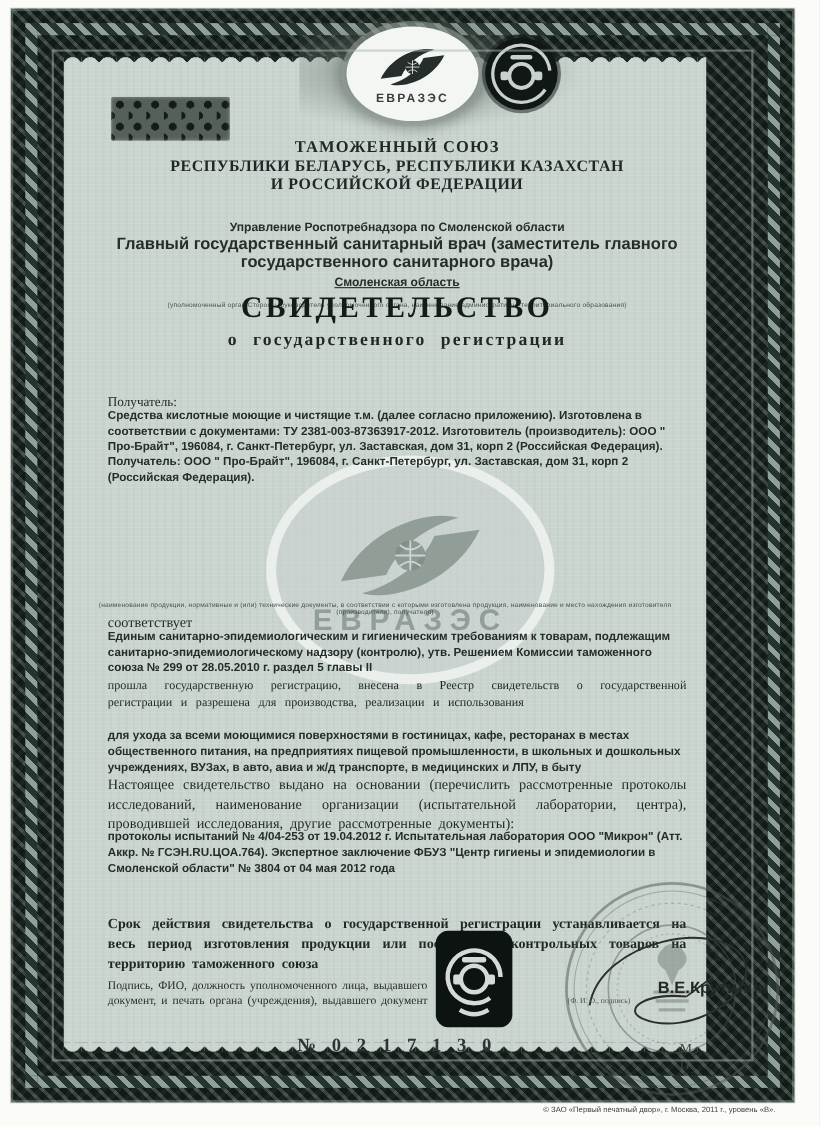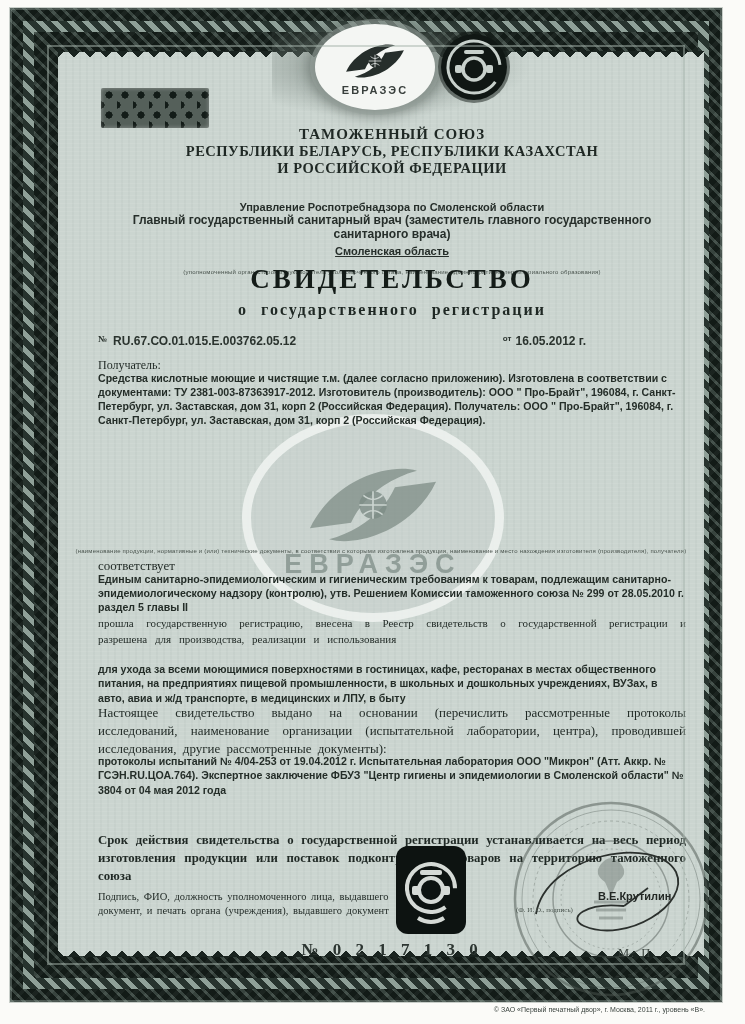--- a/index.html
+++ b/index.html
@@ -19,21 +19,21 @@
     border:11px solid;
     border-image: repeating-linear-gradient(45deg, #8fa098 0 5px, #27332e 5px 11px) 11;
   }
   .cert-frame::after{
     content:''; position:absolute; inset:37px;
     border:2px solid rgba(165,180,172,0.5);
   }
 
   
   .paper{
-    position:absolute; left:48px; top:44px; width:646px; height:904px;
+    position:absolute; left:48px; top:44px; width:584px; height:904px;
     background:#cbd5d0;
     background-image:
       repeating-linear-gradient(0deg, rgba(255,255,255,0.07) 0 1px, transparent 1px 4px),
       repeating-linear-gradient(90deg, rgba(120,135,128,0.06) 0 2px, transparent 2px 7px);
     color:#1f2824;
   }
   .zig{ position:absolute; background-size:16px 9px; }
   .zig-t{ left:0; right:0; top:-1px; height:9px;
     background-image:linear-gradient(135deg,#1a2420 25%,transparent 25%),linear-gradient(225deg,#1a2420 25%,transparent 25%); }
   .zig-b{ left:0; right:0; bottom:-1px; height:9px;
@@ -65,21 +65,21 @@
   }
 
   
   .abs{ position:absolute; left:40px; right:18px; }
   .ctr{ text-align:center; }
 
   .hdr{ top:74px; }
   .hdr .u1{ font-weight:700; font-size:15px; letter-spacing:1px; }
   .hdr .u23{ font-weight:700; font-size:14.5px; letter-spacing:0.5px; }
   .hdr .auth{ font-family:"Liberation Sans",sans-serif; font-weight:700; font-size:11px; margin-top:24px; color:#262e2a; }
-  .hdr .auth2{ font-family:"Liberation Sans",sans-serif; font-weight:700; font-size:12px; color:#262e2a; }
+  .hdr .auth2{ font-family:"Liberation Sans",sans-serif; font-weight:700; font-size:15px; color:#262e2a; }
   .hdr .region{ font-family:"Liberation Sans",sans-serif; font-weight:700; font-size:11px; margin-top:4px; color:#262e2a;text-decoration:underline; }
   .cap{ font-family:"Liberation Sans",sans-serif; font-size:6px; color:#49534d; letter-spacing:0.2px; }
   .hdr .cap{ margin-top:12px; }
 
   .ttl{ top:212px; }
   .ttl .main{ font-weight:900; font-size:27px; letter-spacing:3px; color:#141c18; }
   .ttl .sub{ font-weight:700; font-size:16px; letter-spacing:2px; word-spacing:7px; margin-top:6px; }
 
   .numrow{ top:282px; font-family:"Liberation Sans",sans-serif; font-weight:700; font-size:12px; color:#2a332e; }
   .numrow .no{ font-size:9px; vertical-align:top; margin-right:6px; font-family:"Liberation Serif",serif; }
@@ -104,21 +104,21 @@
   .basis{ top:652px; font-size:13px; line-height:1.4; text-align:justify; word-spacing:3px; }
   .docs{ top:702px; font-family:"Liberation Sans",sans-serif; font-weight:700; font-size:10.6px; line-height:1.35; color:#242d28; }
   .valid{ top:780px; font-size:12.8px; font-weight:700; line-height:1.4; text-align:justify; word-spacing:3px; }
   .sigcap{ top:838px; width:330px; right:auto; font-size:10.5px; line-height:1.35; word-spacing:2px; }
 
   .serial{ top:888px; font-weight:700; font-size:17px; letter-spacing:5px; color:#2c3531; }
 
   
   .blk-stamp{ position:absolute; left:338px; top:794px; width:70px; height:88px; }
   .rnd-stamp{ position:absolute; left:448px; top:742px; width:210px; height:210px; }
-  .sig-name{ position:absolute; left:540px; top:838px; font-family:"Liberation Sans",sans-serif; font-weight:700; font-size:11px; color:#2328255; color:#232825; }
+  .sig-name{ position:absolute; left:540px; top:838px; font-family:"Liberation Sans",sans-serif; font-weight:700; font-size:15px; color:#2328255; color:#232825; }
   .sig-fio{ position:absolute; left:458px; top:854px; font-size:7px; color:#4b554f; }
   .mp{ position:absolute; left:560px; top:894px; font-size:12.5px; color:#39423d; letter-spacing:2px; }
 
   .imprint{ position:absolute; top:1006px; right:40px; font-family:"Liberation Sans",sans-serif; font-size:7px; color:#39423d; }
 </style>
 </head>
 <body>
 
 <div class="cert-frame">
   <div class="paper">
@@ -135,24 +135,20 @@
       <div class="auth2">Главный государственный санитарный врач (заместитель главного государственного санитарного врача)</div>
       <div class="region">Смоленская область</div>
       <div class="cap">(уполномоченный орган Стороны, руководитель уполномоченного органа, наименование административно-территориального образования)</div>
     </div>
 
     <div class="abs ctr ttl">
       <div class="main">СВИДЕТЕЛЬСТВО</div>
       <div class="sub">о государственного регистрации</div>
     </div>
 
-    <div class="abs numrow">
-      <span class="no">№</span><span>RU.67.СО.01.015.Е.003762.05.12</span>
-      <span class="date"><span class="ot">от</span><span>16.05.2012 г.</span></span>
-    </div>
 
     <div class="wm">
       <svg width="170" height="96" viewBox="0 0 120 70">
         <path d="M14 52 C30 18 70 4 92 10 C70 16 52 30 44 48 Z" fill="rgba(125,140,134,0.75)"></path>
         <path d="M106 18 C90 52 50 66 28 60 C50 54 68 40 76 22 Z" fill="rgba(125,140,134,0.75)"></path>
         <circle cx="60" cy="35" r="10" fill="rgba(125,140,134,0.8)"></circle>
         <path d="M50 35 h20 M60 25 v20 M53 28 c5 4 9 4 14 0 M53 42 c5 -4 9 -4 14 0" stroke="rgba(220,228,224,0.8)" stroke-width="1.2" fill="none"></path>
       </svg>
       <div class="wlbl">ЕВРАЗЭС</div>
     </div>

